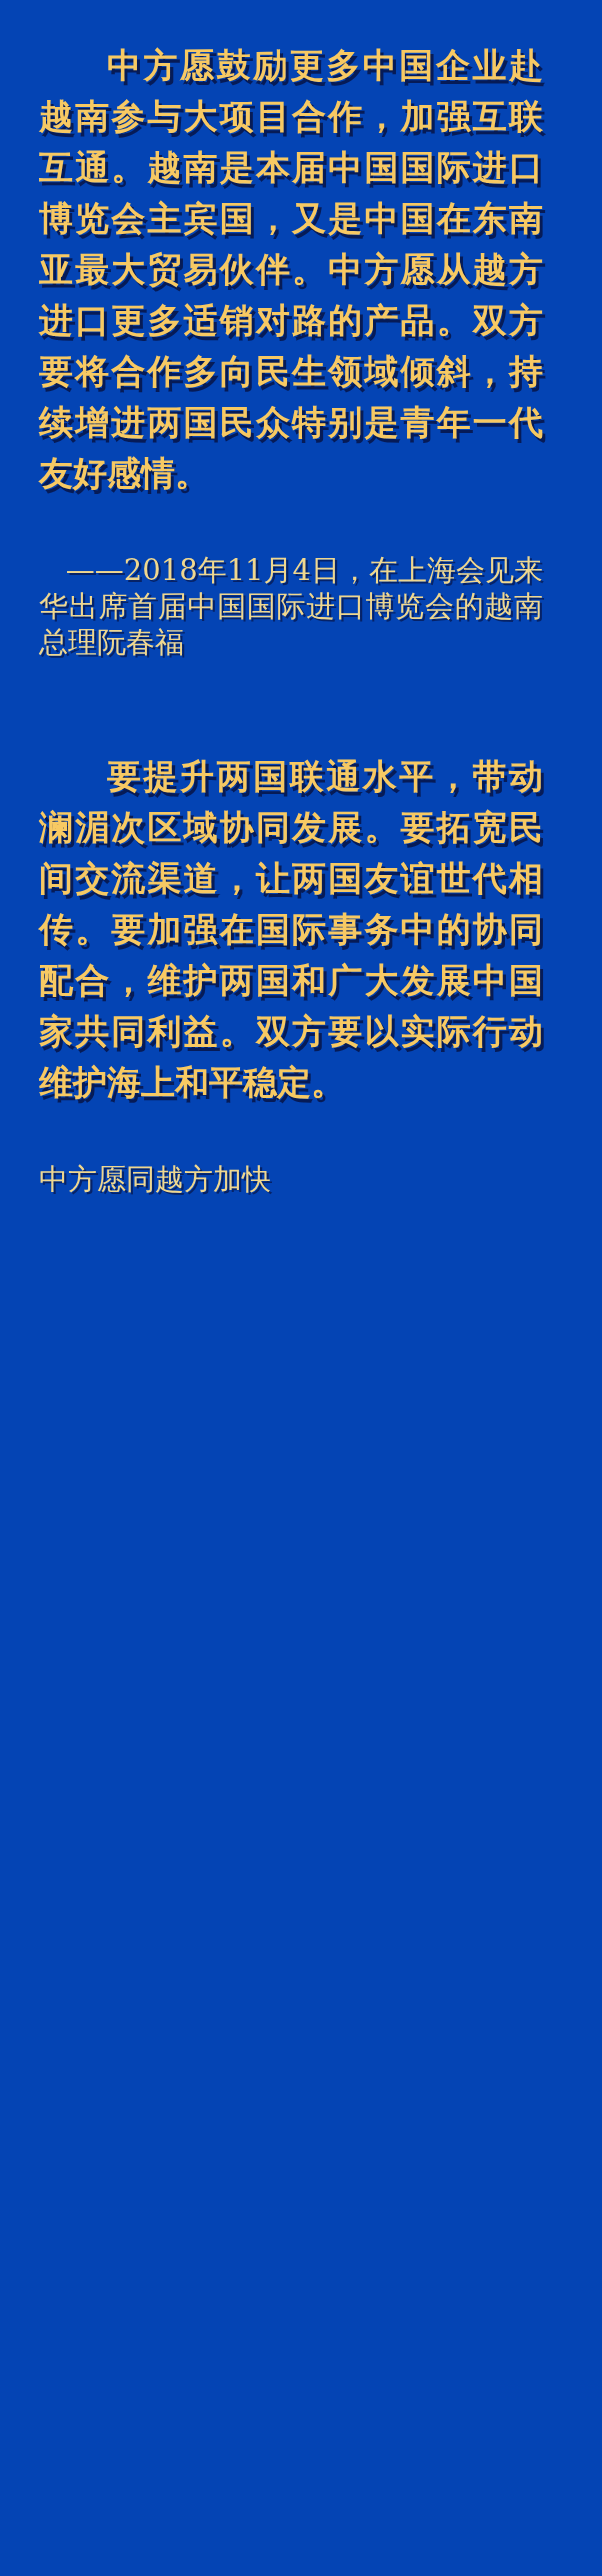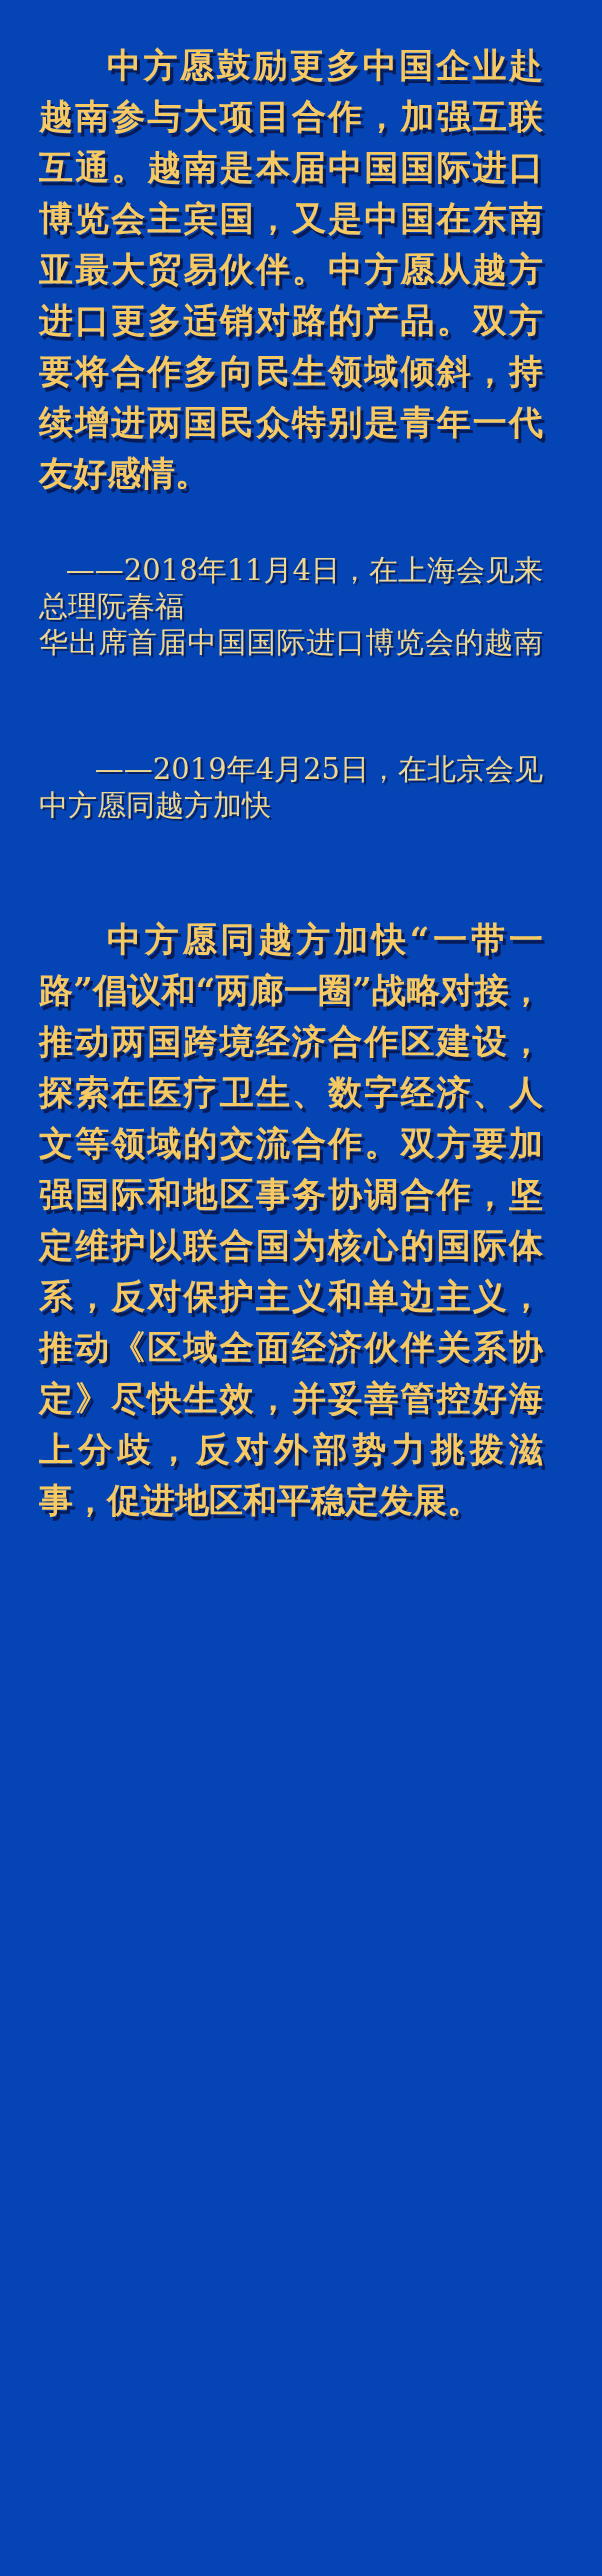--- a/index.html
+++ b/index.html
@@ -43,34 +43,30 @@
 </style>
 </head>
 <body>
 
 <div class="poster">
 
   <section class="quote">
     <p class="quote-text">中方愿鼓励更多中国企业赴越南参与大项目合作，加强互联互通。越南是本届中国国际进口博览会主宾国，又是中国在东南亚最大贸易伙伴。中方愿从越方进口更多适销对路的产品。双方要将合作多向民生领域倾斜，持续增进两国民众特别是青年一代友好感情。</p>
     <div class="attribution">
       <div class="attr-line attr-first">——2018年11月4日，在上海会见来</div>
+      <div class="attr-line attr-full">华出席首届中国国际进口博览会的越南</div>
       <div class="attr-line">总理阮春福</div>
-      <div class="attr-line attr-full">华出席首届中国国际进口博览会的越南</div>
     </div>
   </section>
 
   <section class="quote">
+    <p class="quote-text">要提升两国联通水平，带动澜湄次区域协同发展。要拓宽民间交流渠道，让两国友谊世代相传。要加强在国际事务中的协同配合，维护两国和广大发展中国家共同利益。双方要以实际行动维护海上和平稳定。</p>
     <div class="attribution">
-      <div class="attr-line attr-first">——2019年4月25日，在北京会见</div>
       <div class="attr-line">中方愿同越方加快</div>
     </div>
   </section>
 
   <section class="quote">
   </section>
 
-  <section class="quote">
-    <p class="quote-text">中方愿同越方加快“一带一路”倡议和“两廊一圈”战略对接，推动两国跨境经济合作区建设，探索在医疗卫生、数字经济、人文等领域的交流合作。双方要加强国际和地区事务协调合作，坚定维护以联合国为核心的国际体系，反对保护主义和单边主义，推动《区域全面经济伙伴关系协定》尽快生效，并妥善管控好海上分歧，反对外部势力挑拨滋事，促进地区和平稳定发展。</p>
-
-  </section>
 
 </div>
 
 
 </body></html>

